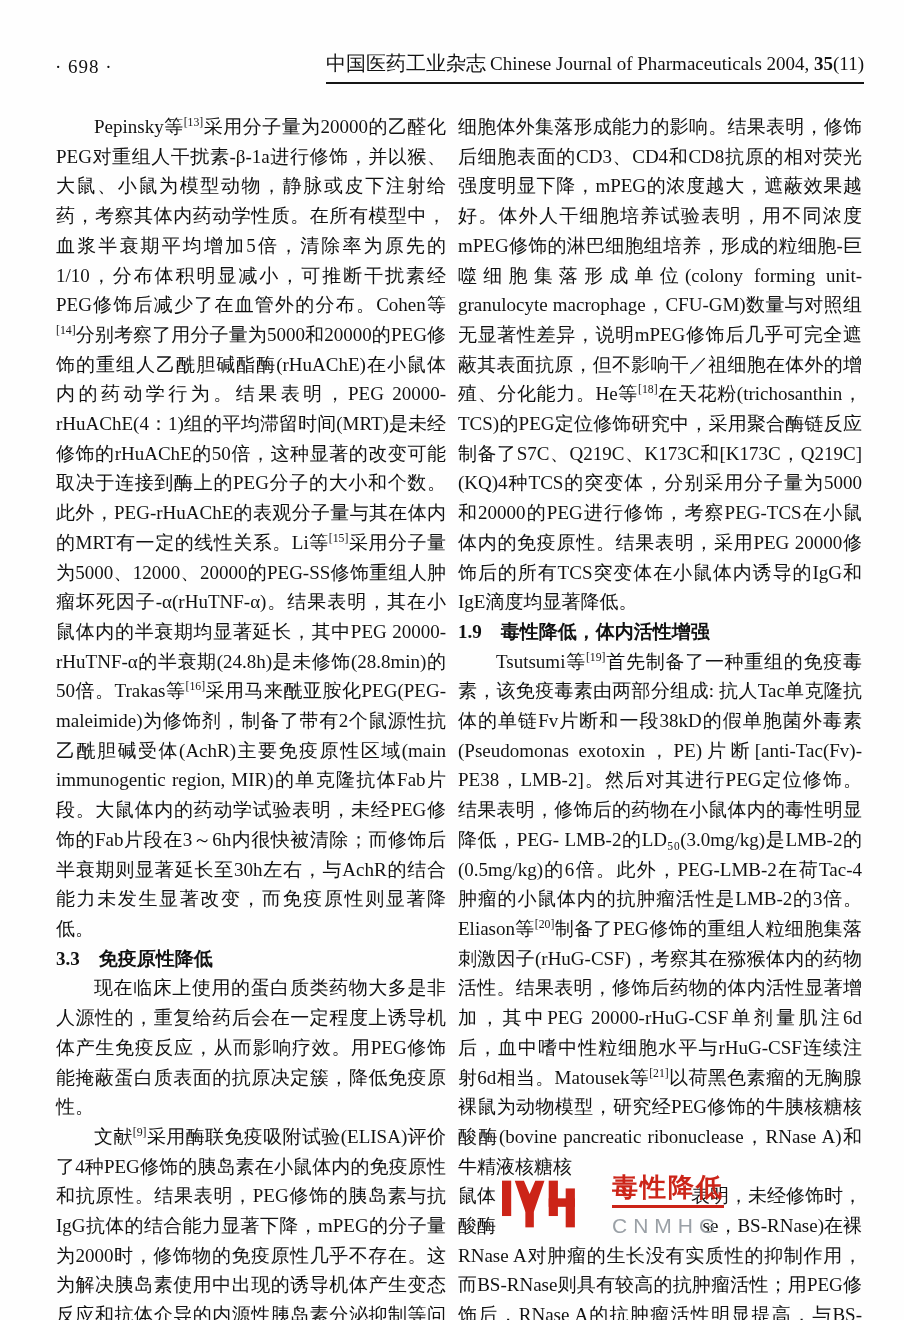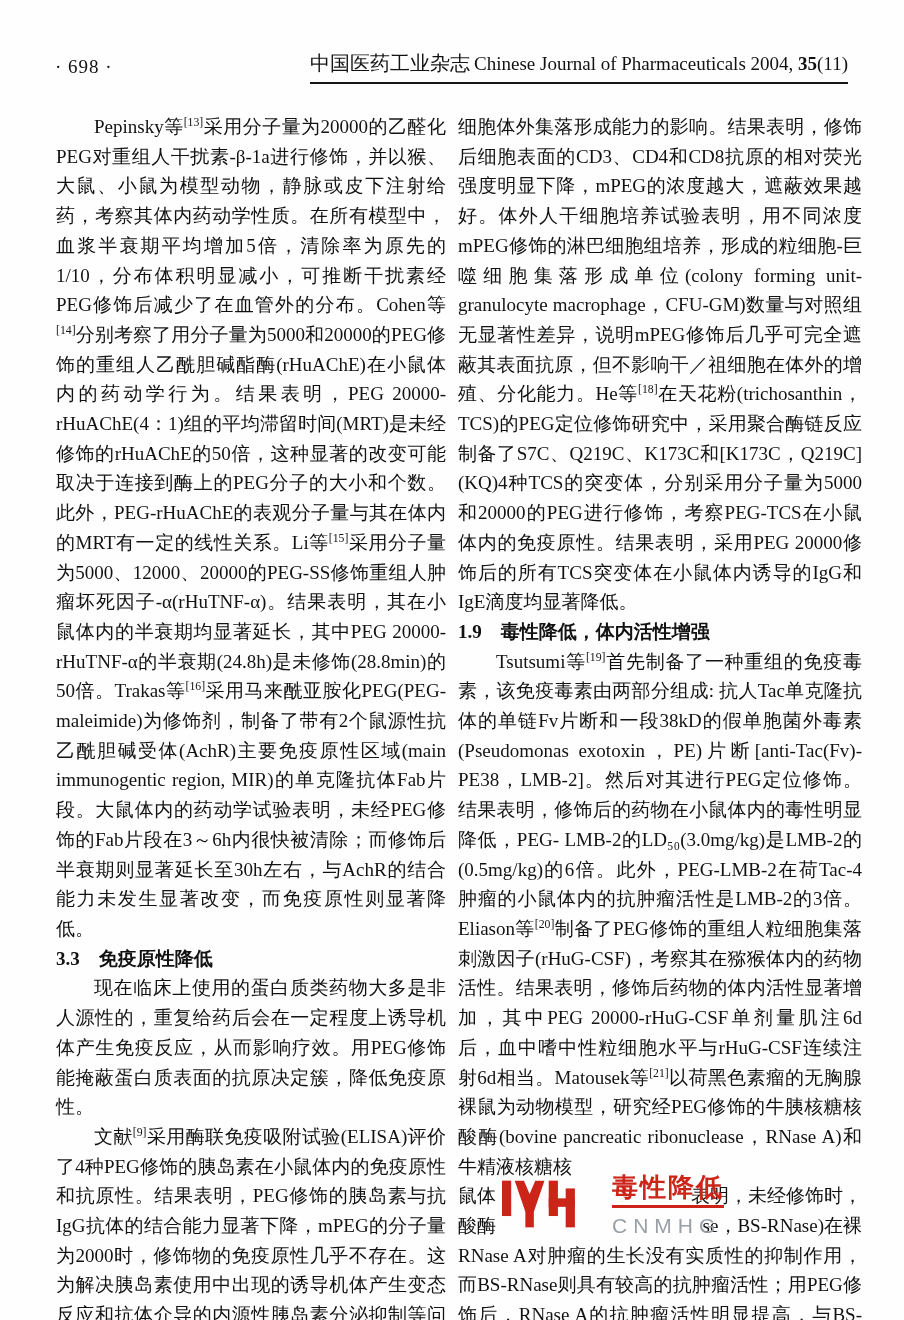--- a/index.html
+++ b/index.html
@@ -2,21 +2,21 @@
 <html><head>
 <meta charset="utf-8">
 <style>
   html,body{margin:0;padding:0;}
   body{width:904px;height:1320px;position:relative;background:#fefefe;
        font-family:"Liberation Serif","DejaVu Serif",serif;color:#121212;}
   .page{position:absolute;inset:0;overflow:hidden;}
 
   
   .hdr-pagenum{position:absolute;left:55px;top:56px;font-size:19px;letter-spacing:1px;}
-  .hdr-journal{position:absolute;right:56px;top:50px;text-align:right;
+  .hdr-journal{position:absolute;right:40px;top:50px;text-align:right;
                border-bottom:2px solid #151515;padding-bottom:5px;}
   .hdr-zh{font-size:20px;}
   .hdr-en{font-size:19px;}
   .hdr-en b{font-weight:bold;}
 
   
   .col{position:absolute;top:112px;font-size:19px;line-height:29.7px;
        text-align:justify;text-justify:inter-ideograph;}
   .col-left{left:56px;width:390px;}
   .col-right{left:458px;width:404px;}

